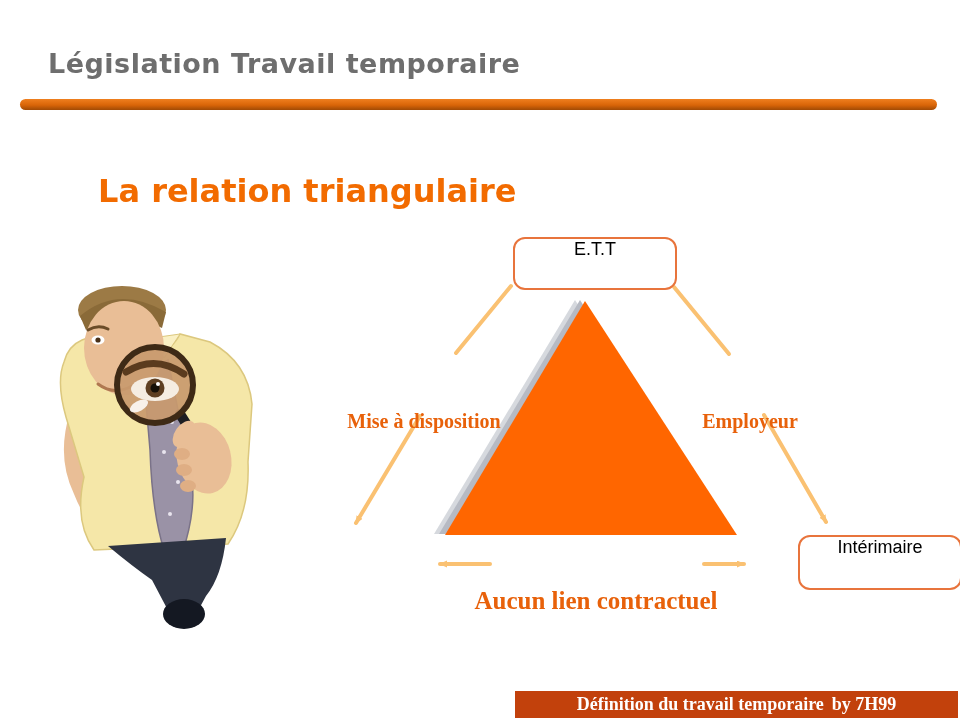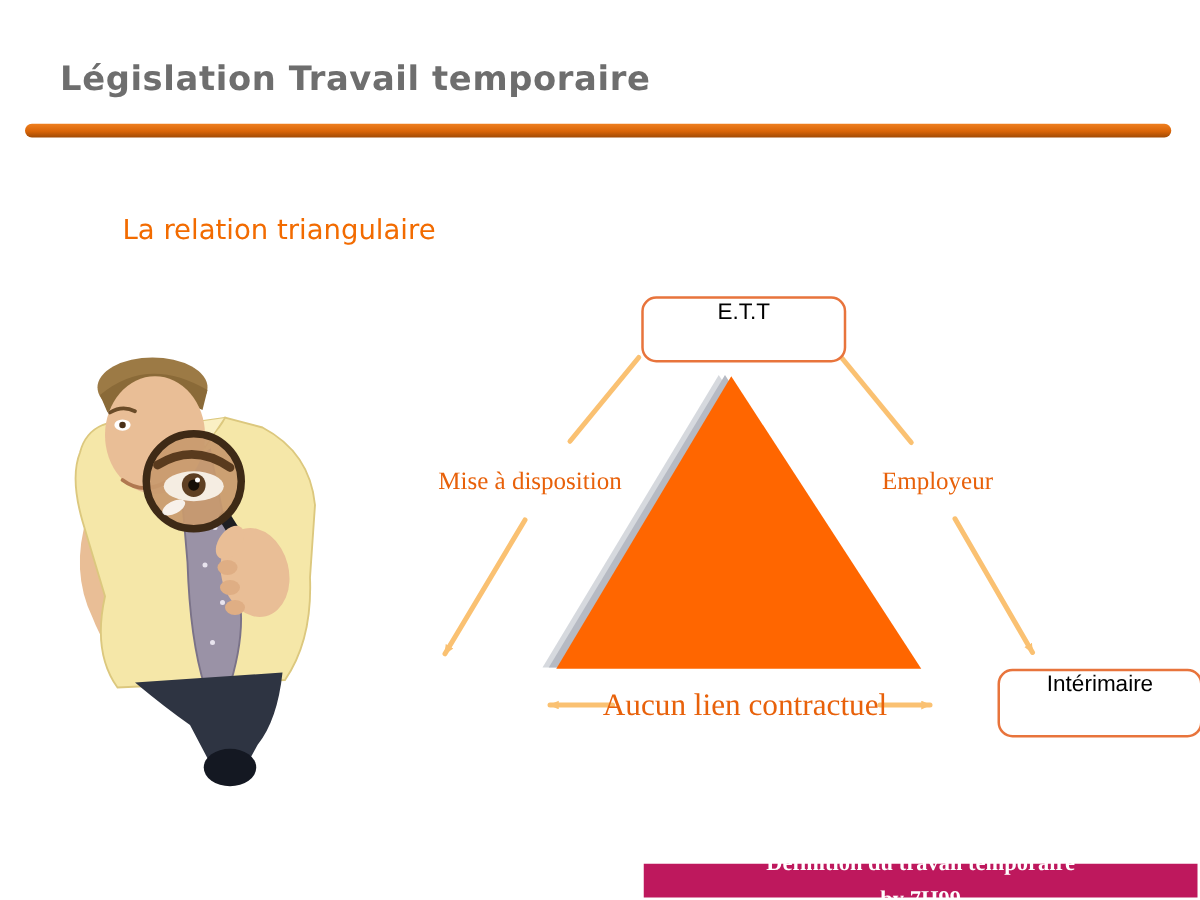--- a/index.html
+++ b/index.html
@@ -30,22 +30,22 @@
     height: 11px;
     border-radius: 6px;
     background: linear-gradient(180deg, #ef7f1f 0%, #d96508 55%, #a04a05 100%);
   }
   .section-subtitle {
     position: absolute;
     left: 98px;
     top: 172px;
     margin: 0;
     font-family: "DejaVu Sans", "Liberation Sans", sans-serif;
-    font-size: 22px;
-    font-weight: normal;
+    font-size: 32px;
+    font-weight: bold;
     color: #f26b00;
   }
   .photo-svg {
     position: absolute;
     left: 52px;
     top: 282px;
     width: 230px;
     height: 360px;
   }
   .diagram-svg {
@@ -67,43 +67,43 @@
     color: #000000;
   }
   .node-ett { left: 513px; top: 237px; width: 160px; height: 49px; }
   .node-eu  { left: 270px; top: 535px; width: 158px; height: 54px; }
   .node-interimaire { left: 752px; top: 535px; width: 160px; height: 51px; margin-left: 46px; }
   .edge-label {
     position: absolute;
     transform: translateX(-50%);
     white-space: nowrap;
     font-family: "Liberation Serif", serif;
-    font-weight: normal;
+    font-weight: bold;
     font-size: 20px;
     color: #e8610a;
+    margin-top: 36px;
   }
   .edge-label-mise { left: 424px; top: 374px; }
   .edge-label-employeur { left: 750px; top: 374px; }
   .edge-label-aucun { left: 596px; top: 551px; font-size: 25px; }
   .footer-banner {
     position: absolute;
     left: 515px;
     top: 691px;
     width: 443px;
     height: 27px;
-    background: #be185d;
+    background: #c2410c;
     display: flex;
     align-items: center;
     justify-content: center;
     gap: 8px;
     font-family: "Liberation Serif", serif;
     font-weight: bold;
     font-size: 18px;
     color: #ffffff;
-    flex-direction: column;
   }
 </style>
 </head>
 <body>
 
 <div class="slide">
 
   <h1 class="slide-title">Législation Travail temporaire</h1>
 
   <div class="title-divider"></div>

